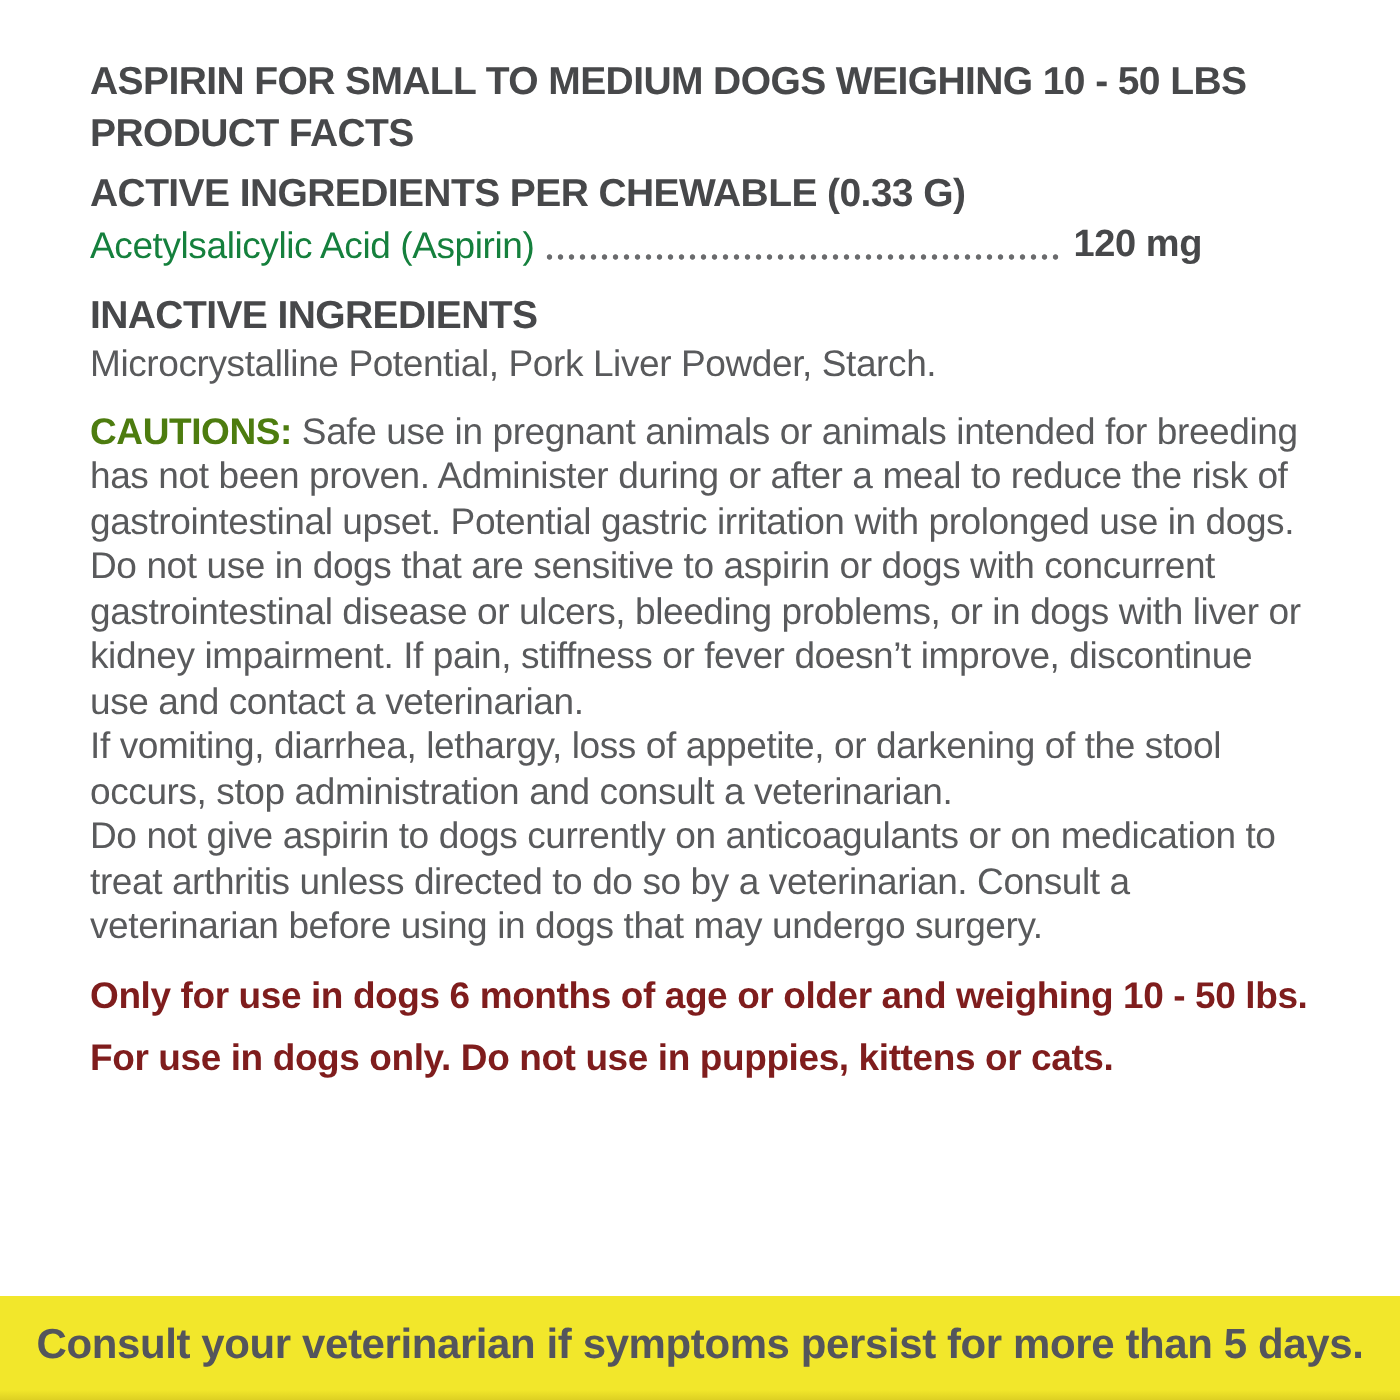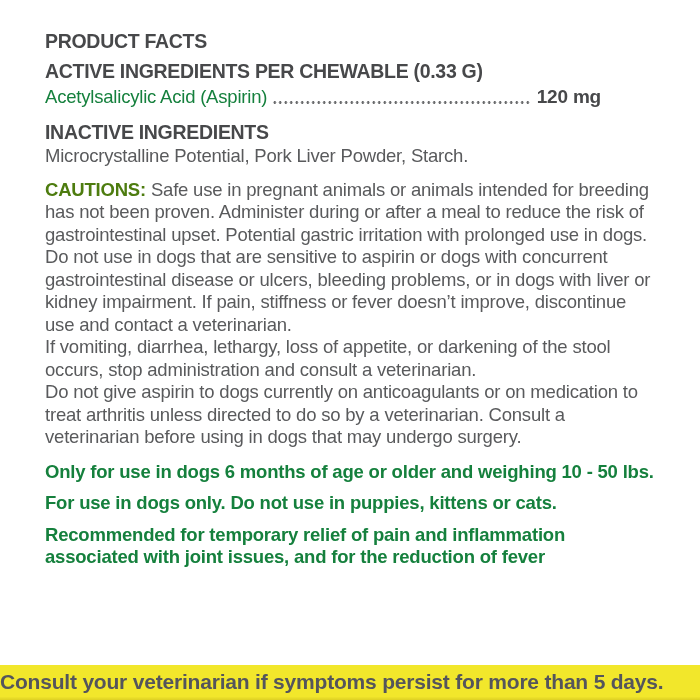--- a/index.html
+++ b/index.html
@@ -63,49 +63,51 @@
   }
   .section-gap-sm { margin-top: 4px; }
   .inactive-heading { margin-top: 11px; }
   .para { }
   .para-first { margin-top: 11px; }
   .cautions-label { font-weight: bold; color: #4d7c0f; margin-top: 40px; }
   .bold-statement {
     font-weight: bold;
     font-size: 18.5px;
     line-height: 22.5px;
-    color: #15803d;
+    color: #7f1d1d;
     margin-top: 9px;
   }
   .bold-statement.first { margin-top: 12px; }
   .bold-statement.narrow { max-width: 545px; }
   .banner {
     position: absolute;
     left: 0;
     right: 0;
     bottom: 0;
-    height: 35px;
+    height: 52px;
     background: linear-gradient(#f2e72b 90%, #ddd023 100%);
     display: flex;
     align-items: center;
+    justify-content: center;
   }
   .banner-text {
     font-weight: bold;
     font-size: 21px;
     letter-spacing: -0.2px;
     color: #54555c;
     padding-bottom: 2px;
   }
 </style>
 </head>
 <body>
 
 <div class="label">
   <div class="content">
 
+    <div class="caps-heading">ASPIRIN FOR SMALL TO MEDIUM DOGS WEIGHING 10 - 50 LBS</div>
 
     <div class="caps-heading">PRODUCT FACTS</div>
 
     <div class="caps-heading section-gap-sm">ACTIVE INGREDIENTS PER CHEWABLE (0.33 G)</div>
 
     <div class="active-row">
       <span class="active-name">Acetylsalicylic Acid (Aspirin)</span>
       <span class="leader"></span>
       <span class="active-value">120 mg</span>
     </div>
@@ -119,20 +121,19 @@
     <p class="body-text para">Do not use in dogs that are sensitive to aspirin or dogs with concurrent gastrointestinal disease or ulcers, bleeding problems, or in dogs with liver or kidney impairment. If pain, stiffness or fever doesn’t improve, discontinue use and contact a veterinarian.</p>
 
     <p class="body-text para">If vomiting, diarrhea, lethargy, loss of appetite, or darkening of the stool occurs, stop administration and consult a veterinarian.</p>
 
     <p class="body-text para">Do not give aspirin to dogs currently on anticoagulants or on medication to treat arthritis unless directed to do so by a veterinarian. Consult a veterinarian before using in dogs that may undergo surgery.</p>
 
     <p class="bold-statement first">Only for use in dogs 6 months of age or older and weighing 10 - 50 lbs.</p>
 
     <p class="bold-statement">For use in dogs only. Do not use in puppies, kittens or cats.</p>
 
-    <p class="bold-statement narrow">Recommended for temporary relief of pain and inflammation associated with joint issues, and for the reduction of fever</p>
 
   </div>
 
   <div class="banner">
     <span class="banner-text">Consult your veterinarian if symptoms persist for more than 5 days.</span>
   </div>
 </div>
 
 </body></html>

